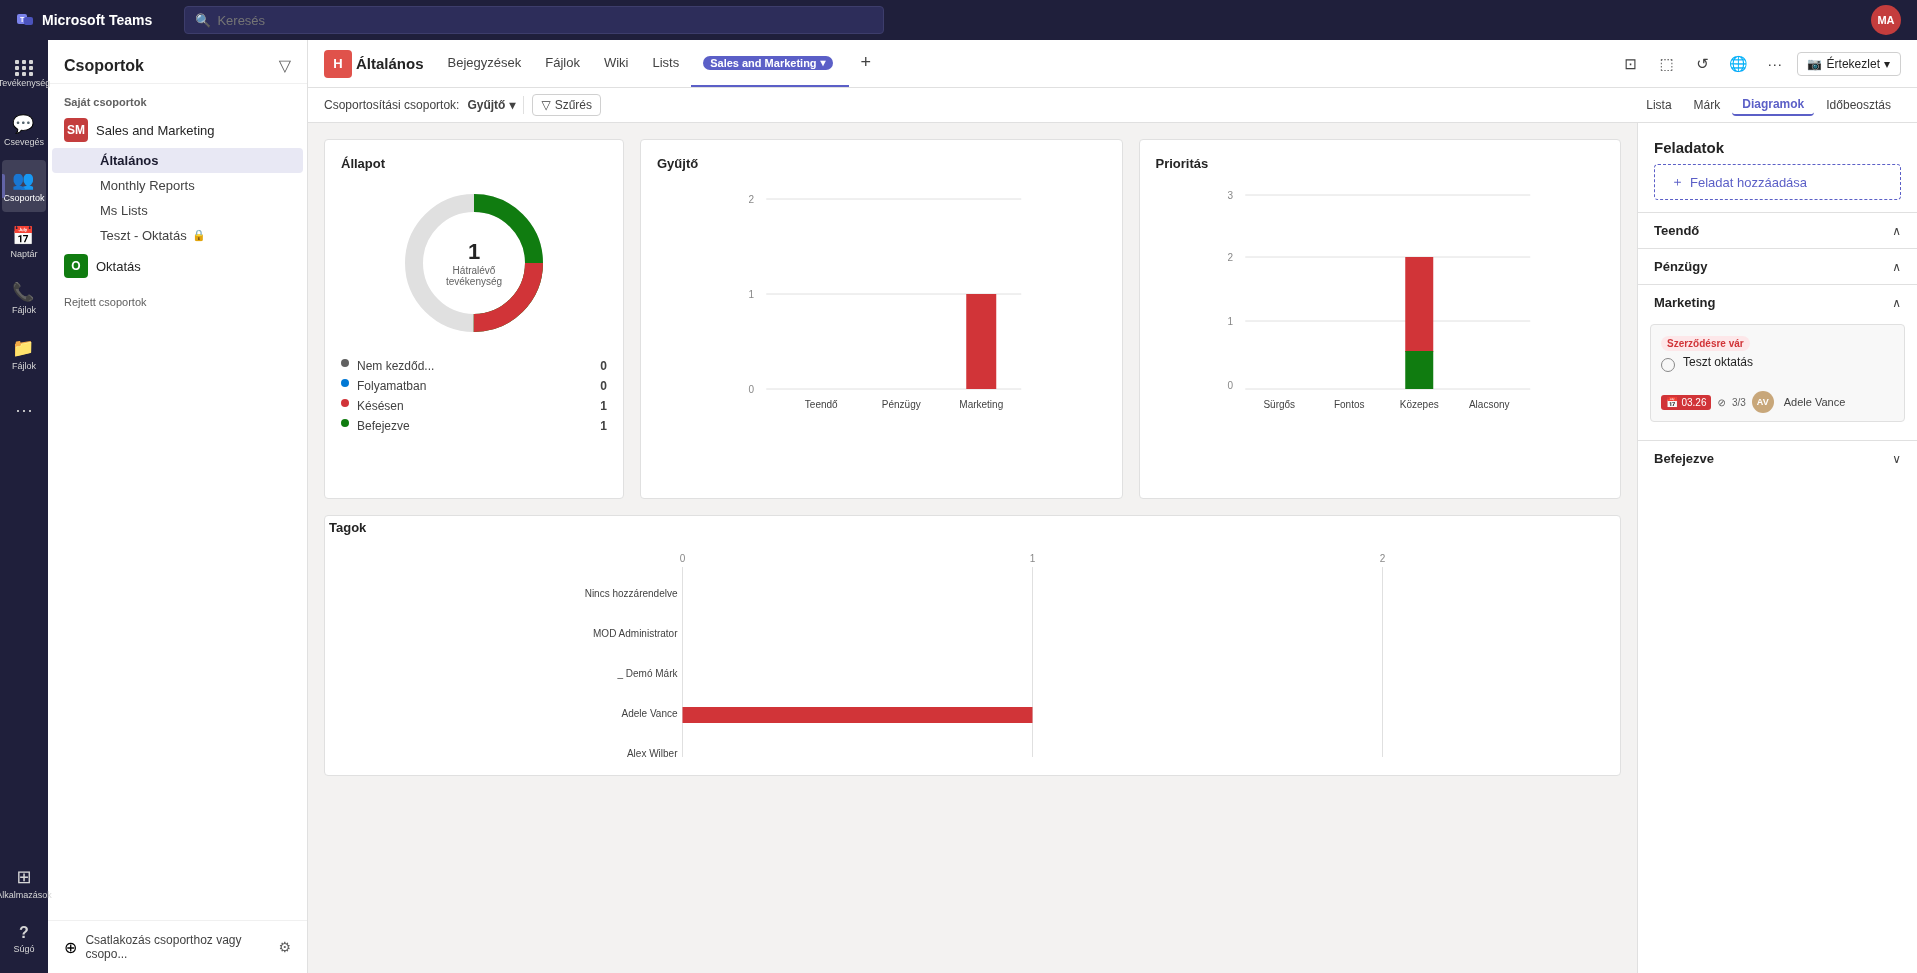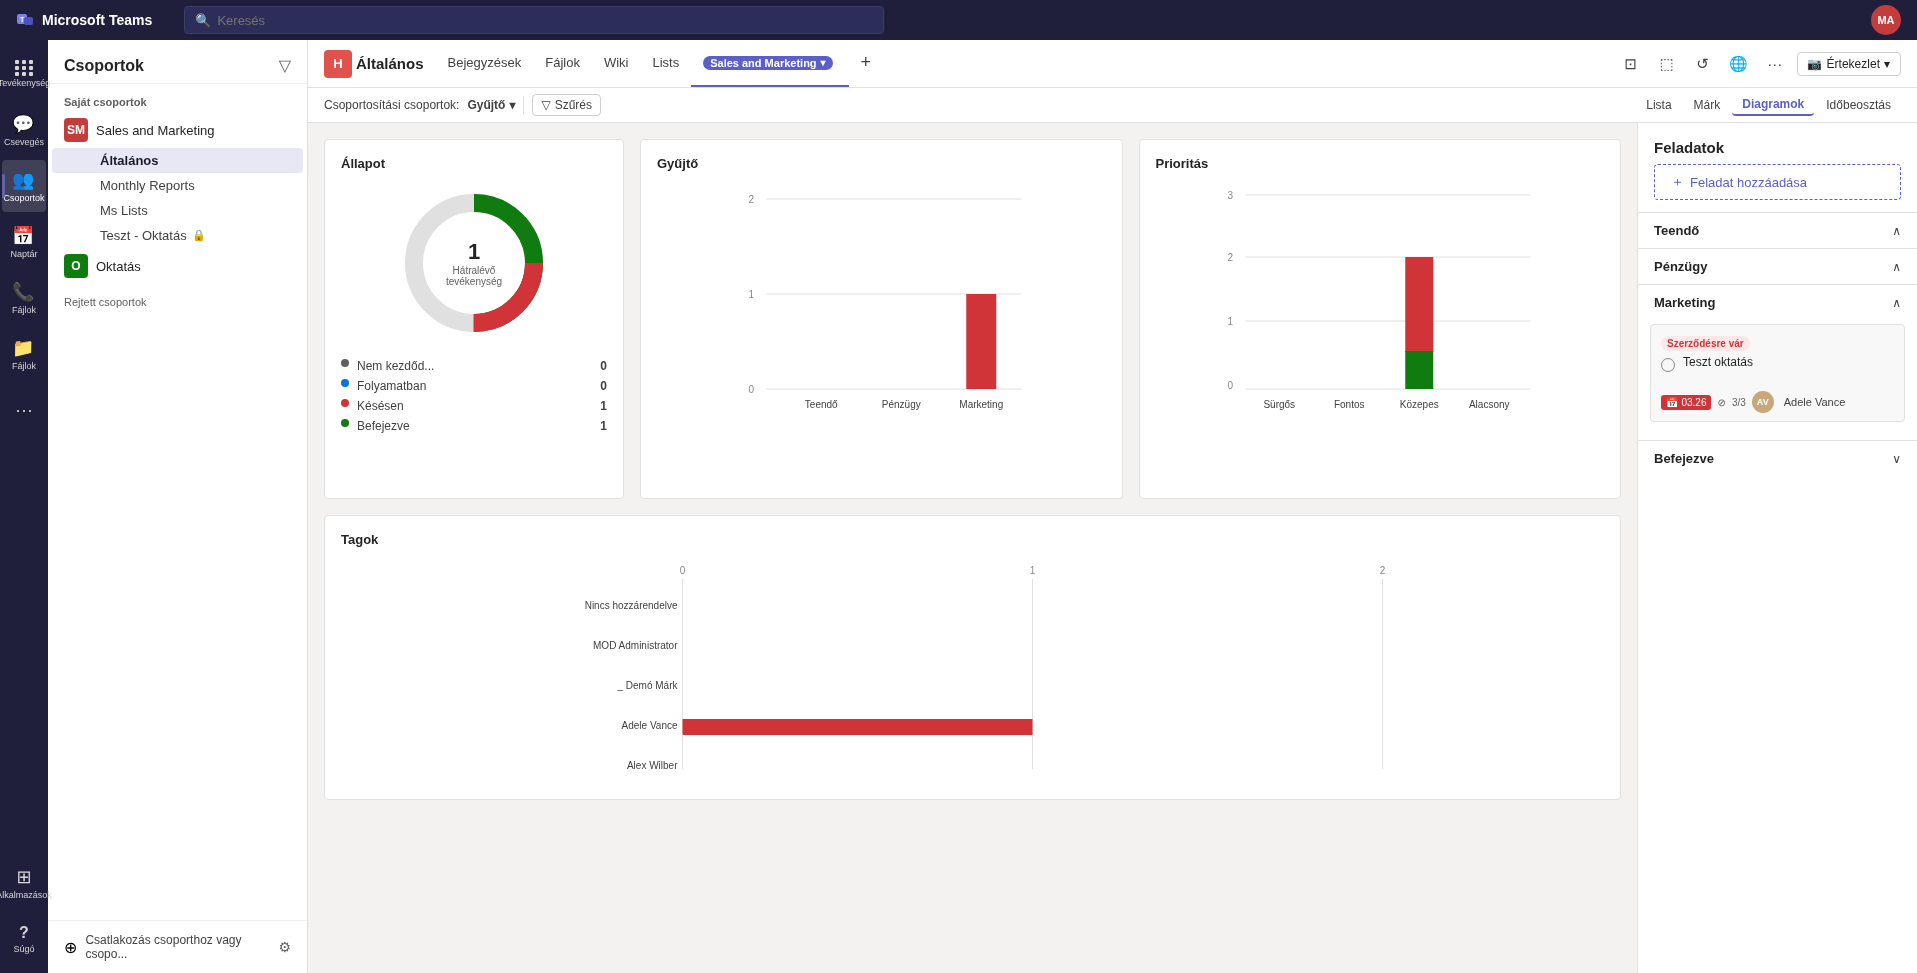--- a/index.html
+++ b/index.html
@@ -331,21 +331,21 @@
     .legend { display: flex; flex-direction: column; gap: 6px; width: 100%; }
     .legend-item { display: flex; align-items: flex-start; gap: 8px; font-size: 12px; color: #424242; }
     .legend-dot { width: 8px; height: 8px; border-radius: 50%; flex-shrink: 0; }
     .legend-value { margin-left: auto; font-weight: 600; }
 
     
     .tags-card {
       background: #fff;
       border-radius: 4px;
       border: 1px solid #e0e0e0;
-      padding: 16px;
+      padding: 4px;
       min-height: 220px;
     }
 
     
     .right-panel {
       width: 280px;
       background: #fff;
       border-left: 1px solid #e0e0e0;
       display: flex;
       flex-direction: column;

